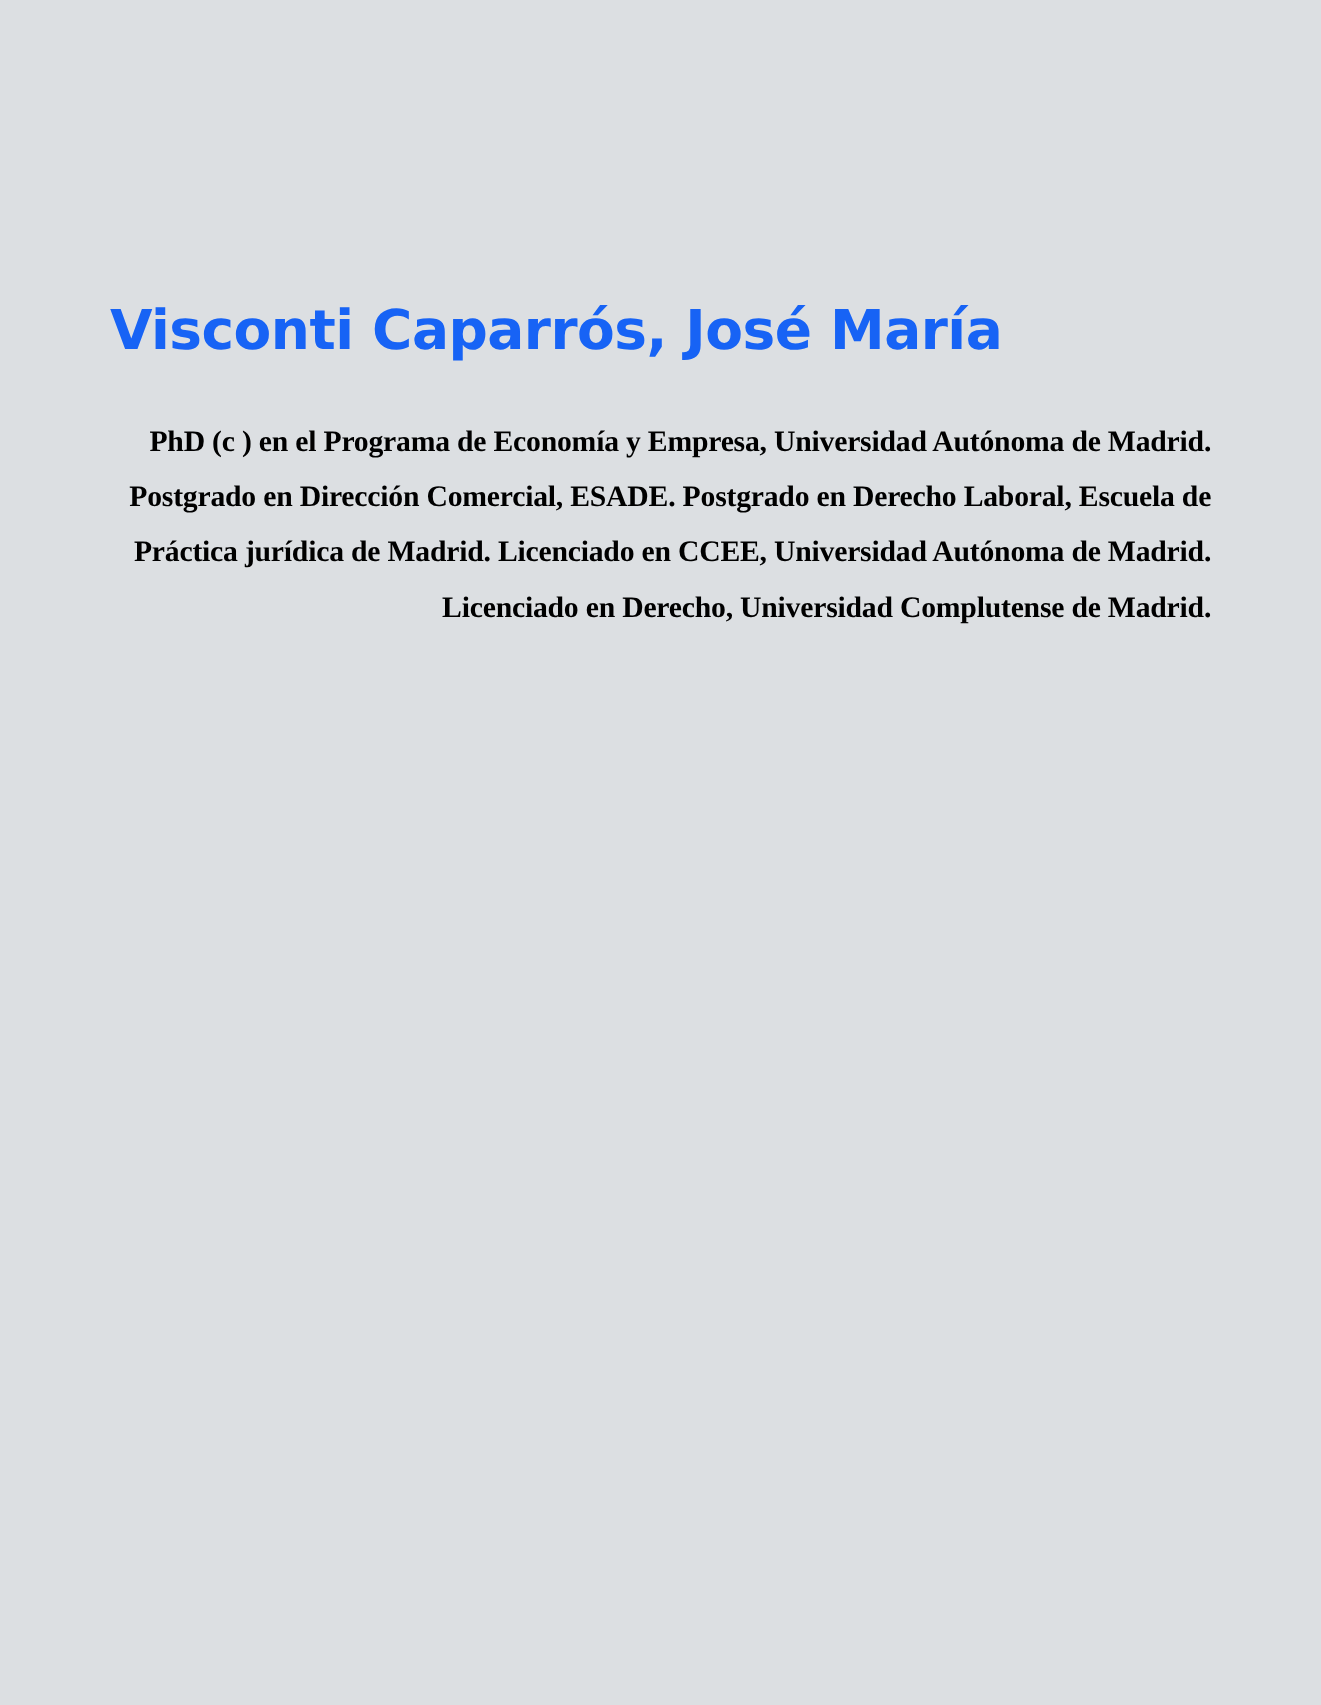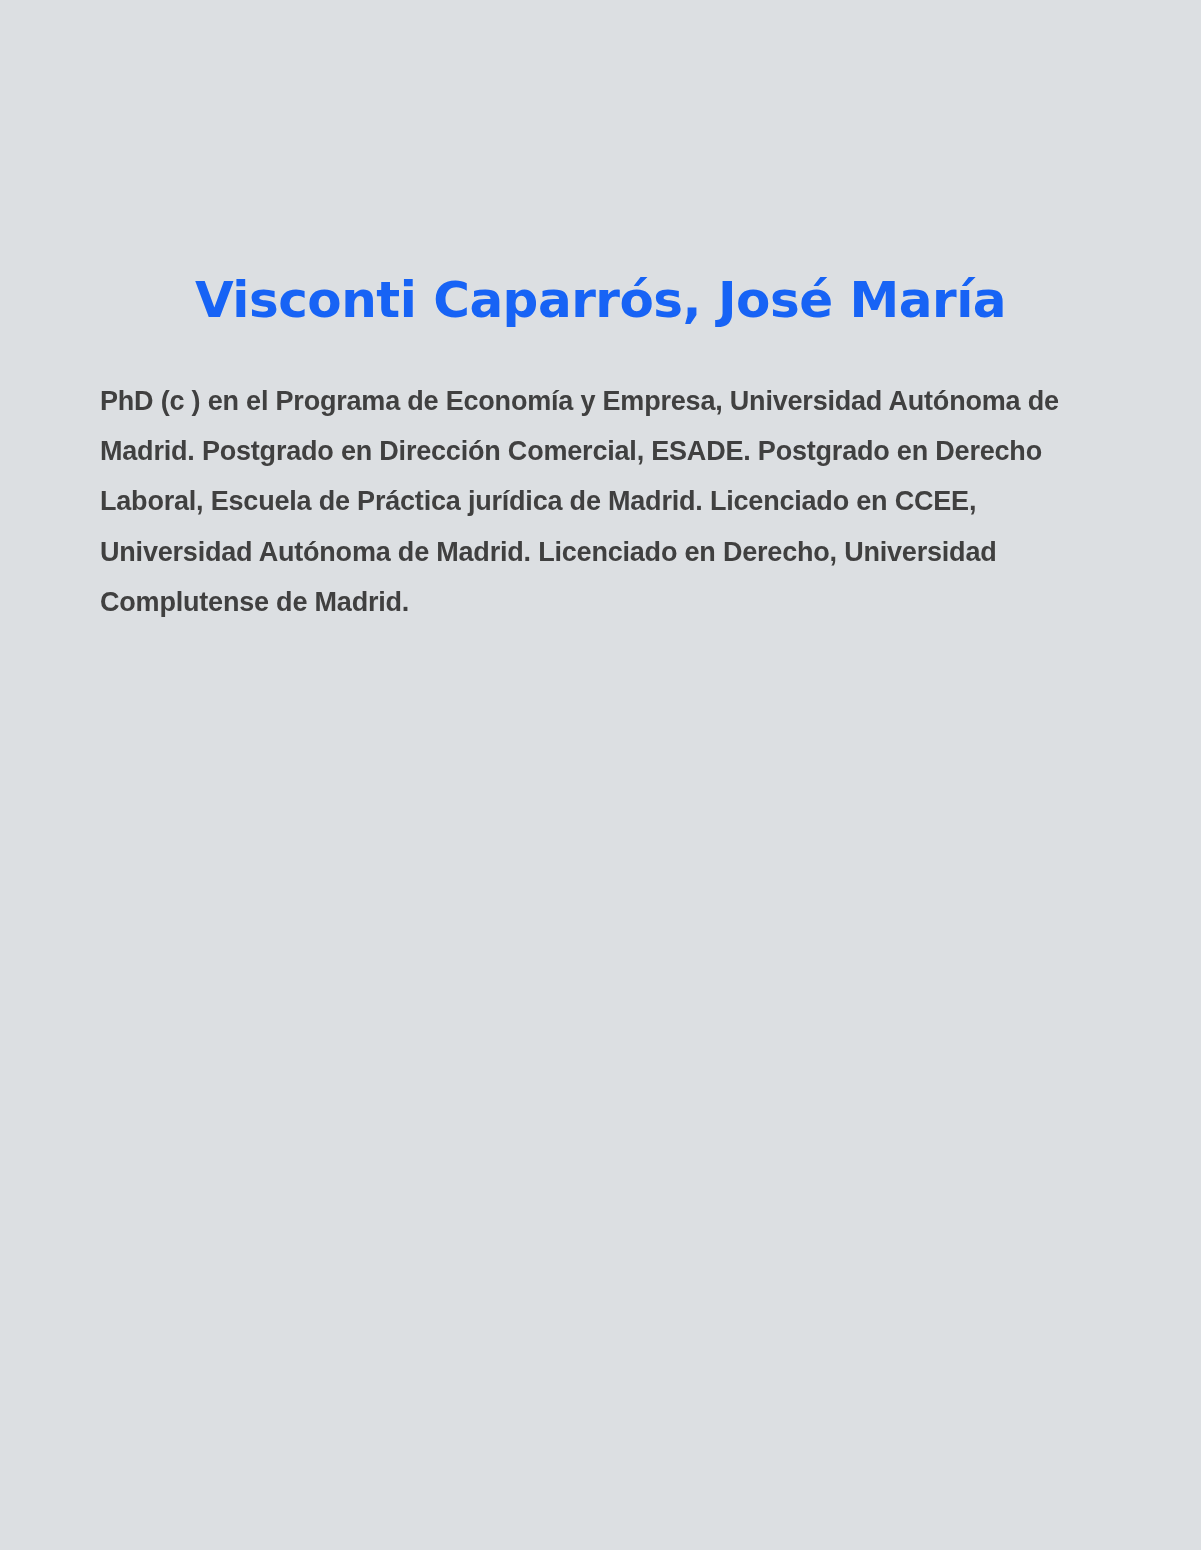--- a/index.html
+++ b/index.html
@@ -24,34 +24,33 @@
   .bio-card {
     position: absolute;
     left: 0;
     top: 0;
     width: 1201px;
     padding: 270px 100px 0 100px;
     box-sizing: border-box;
   }
   .person-name {
     margin: 0;
-    text-align: center;
     color: #1763f5;
     font-family: "DejaVu Sans", sans-serif;
     font-weight: 700;
     font-size: 50px;
     line-height: 1.2;
     letter-spacing: -0.5px;
   }
   .bio-body {
     margin: 0;
     padding-top: 46px;
-    text-align: left;
-    color: #404040;
-    font-family: Liberation Sans, sans-serif;
+    text-align: right;
+    color: #000000;
+    font-family: Liberation Serif, serif;
     font-weight: 700;
     font-size: 27px;
     line-height: 1.86;
     letter-spacing: -0.2px;
   }
   .bio-paragraph {
     margin: 0;
     padding: 0;
   }
 </style>

